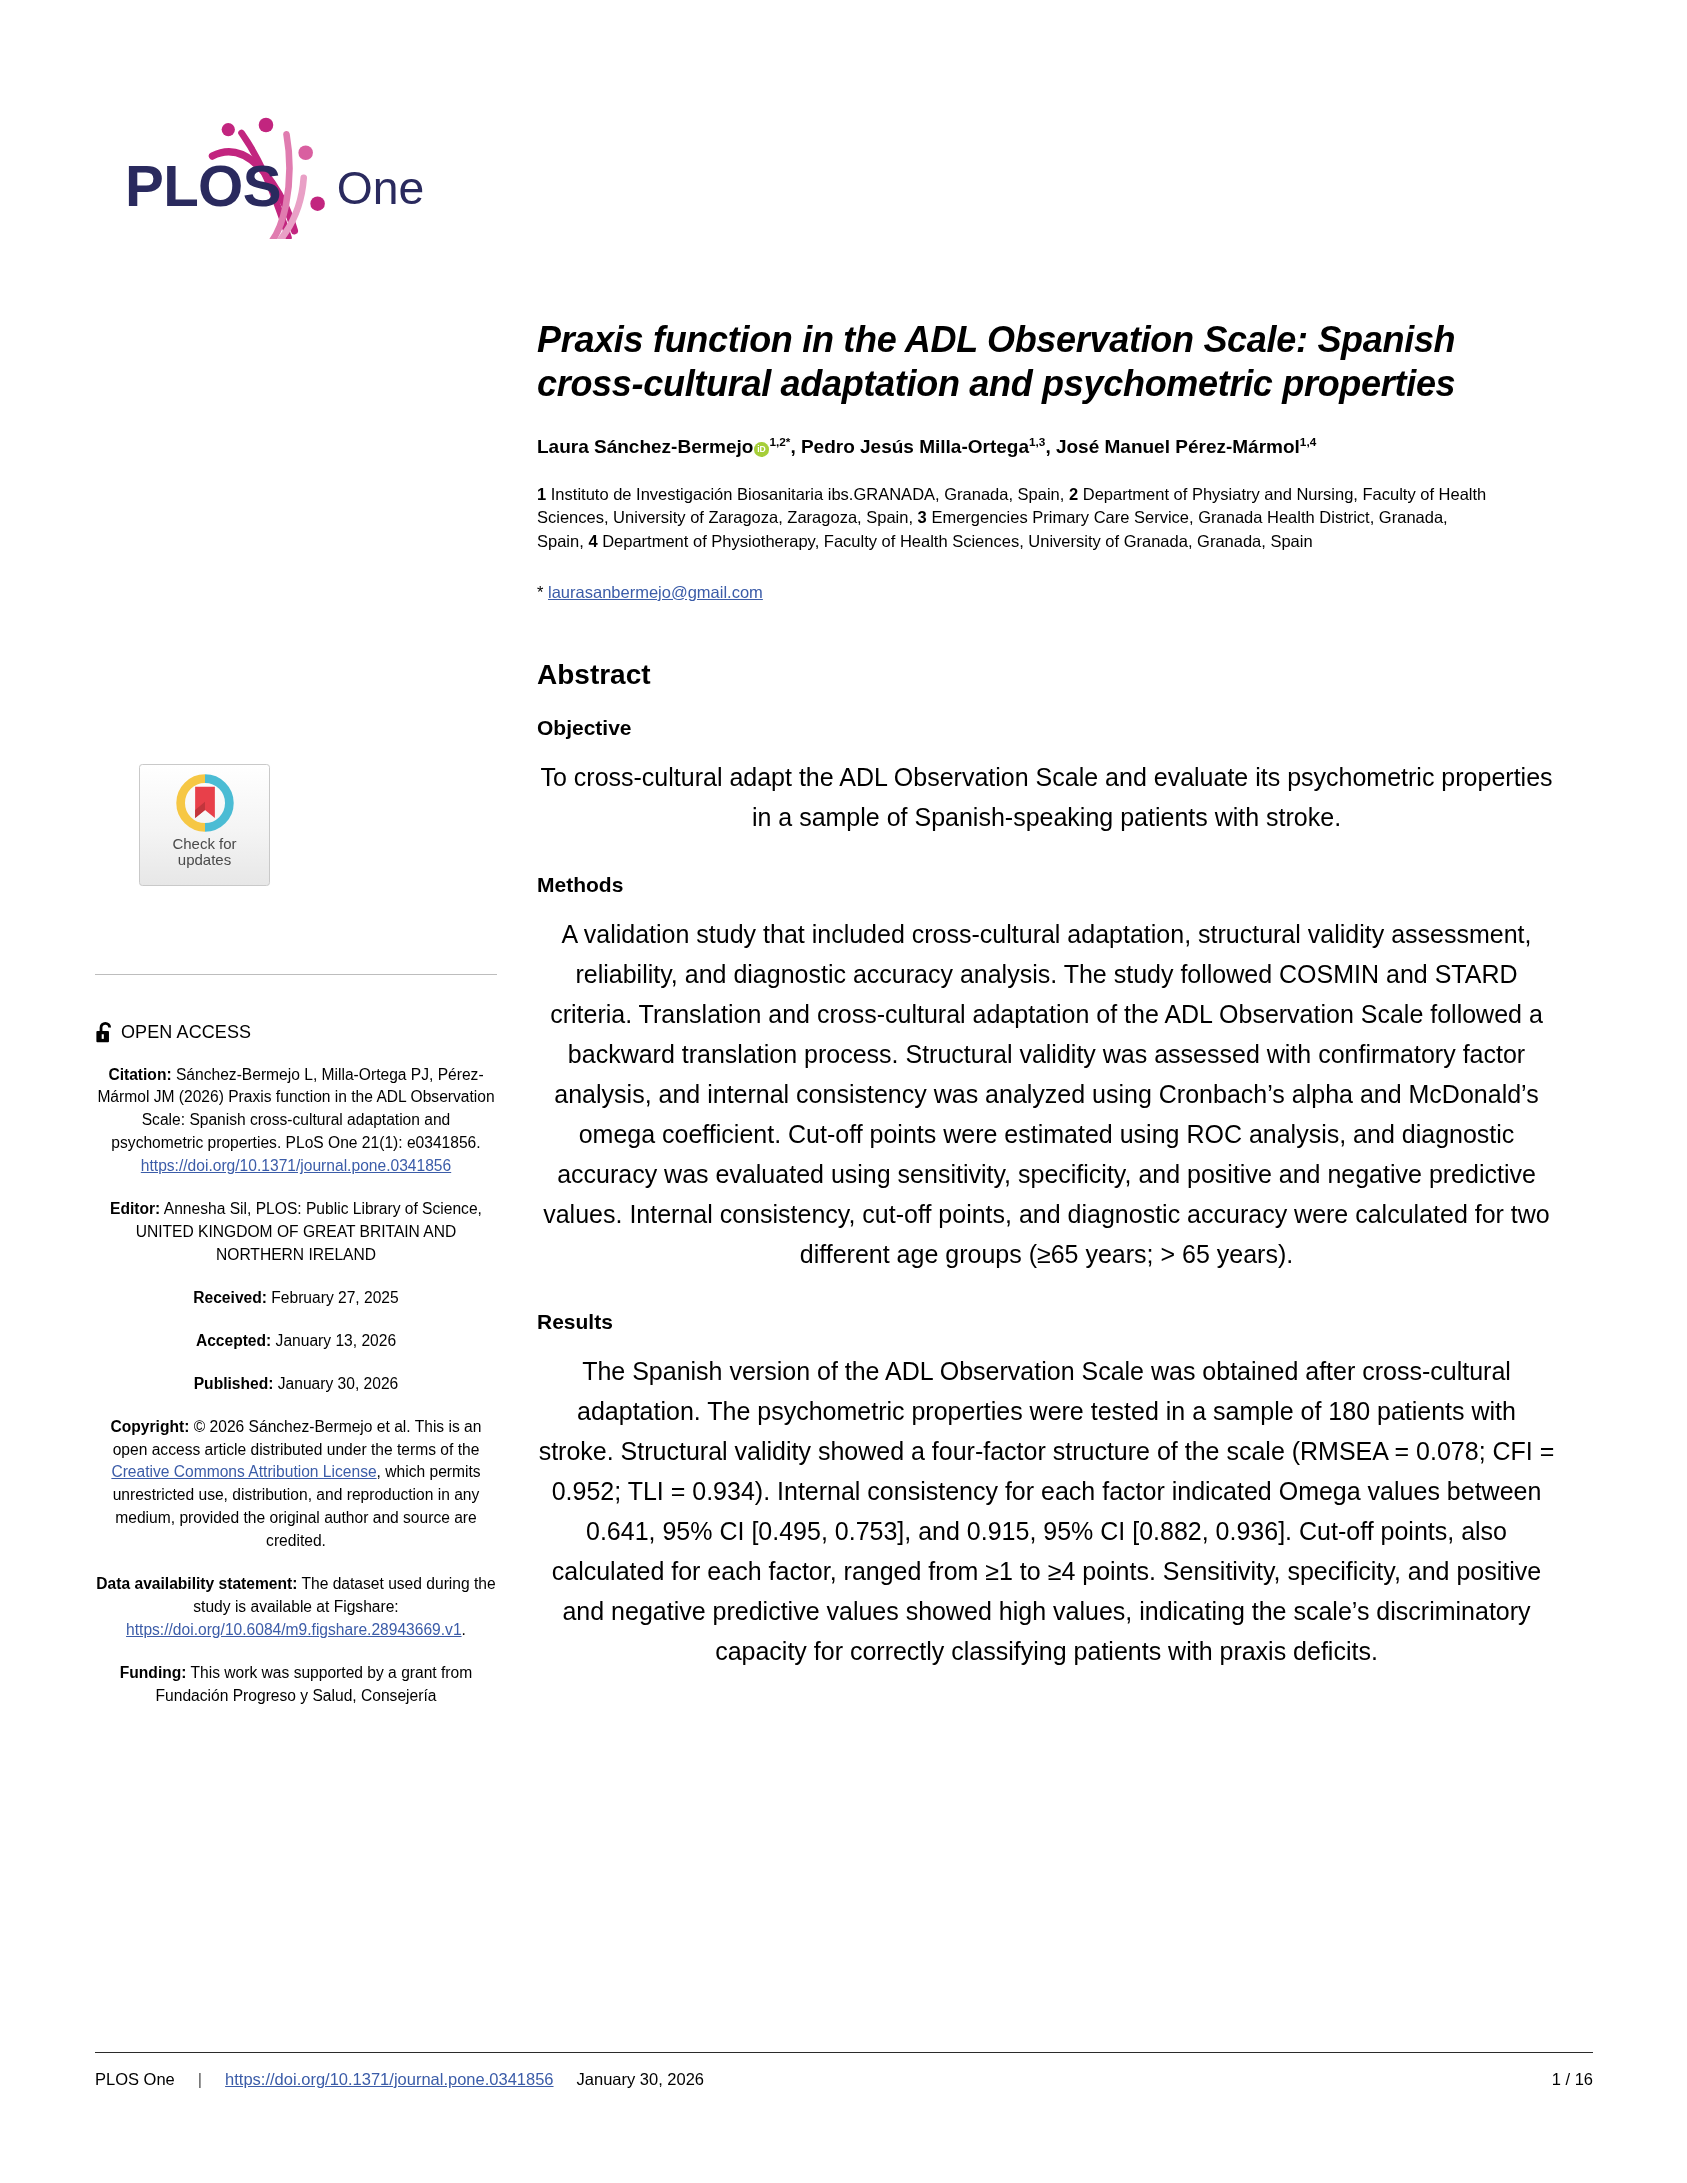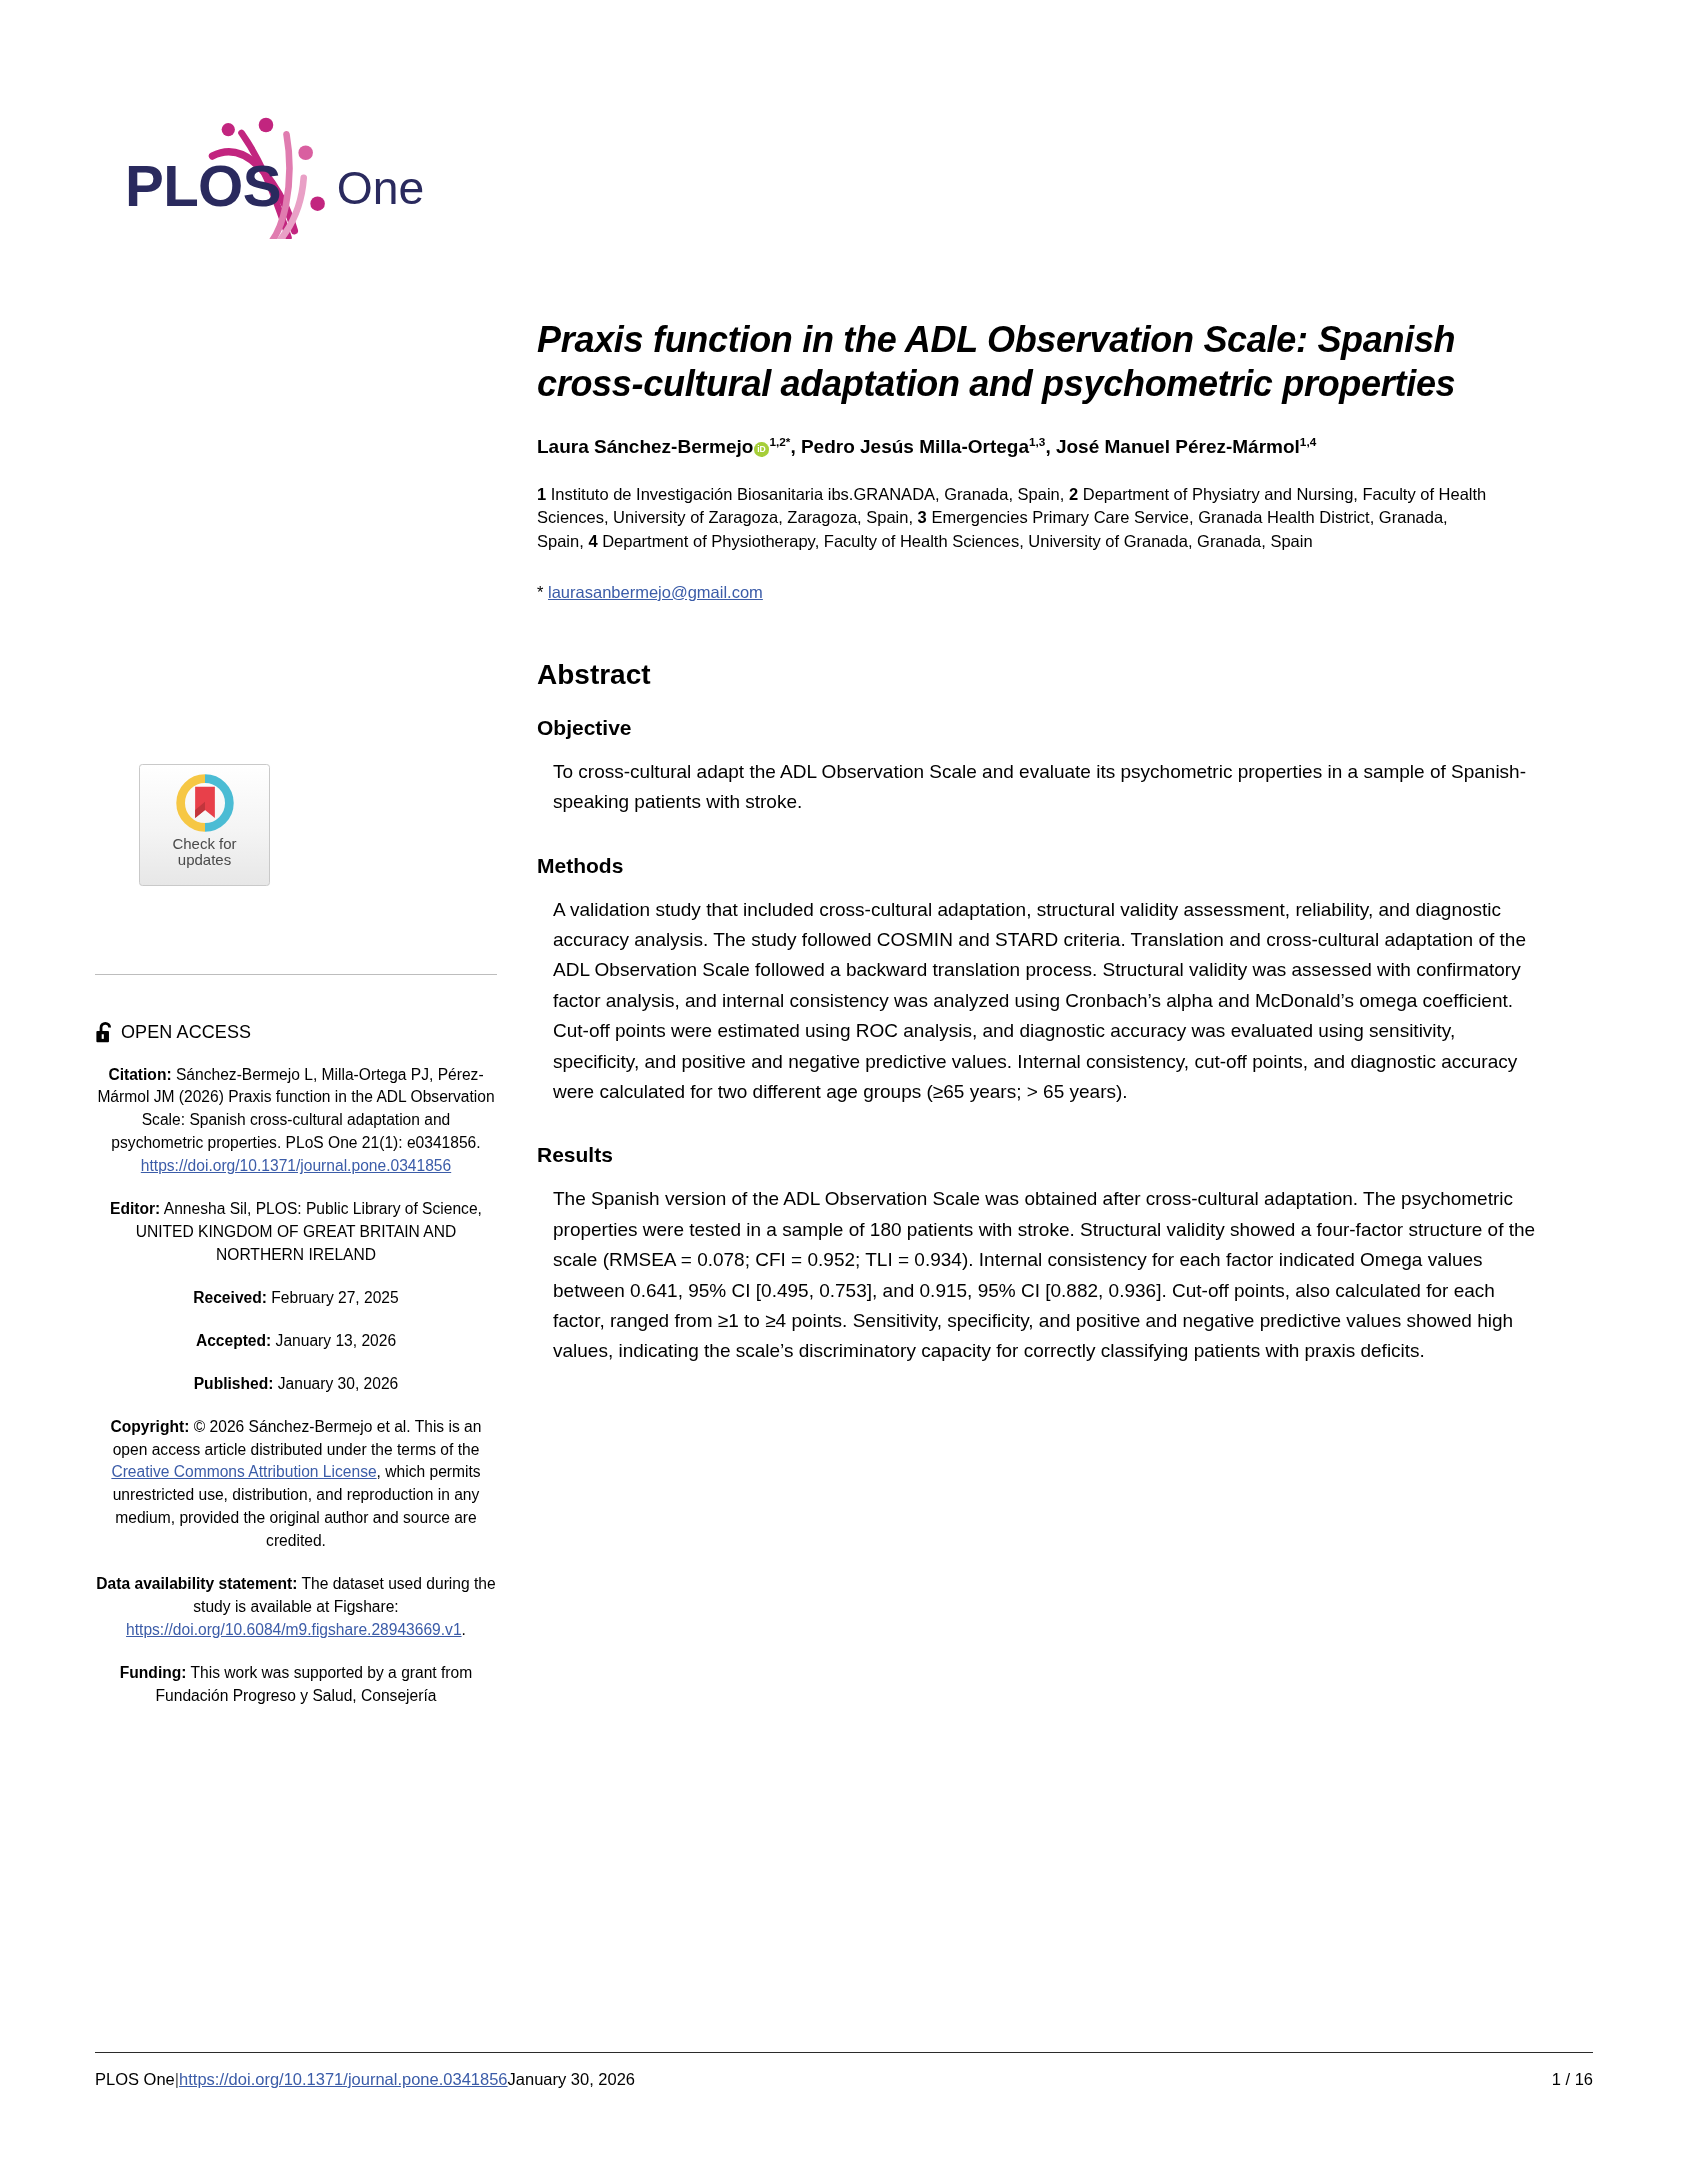--- a/index.html
+++ b/index.html
@@ -155,25 +155,25 @@
     margin: 0 0 25px 0;
     color: #000;
   }
   .h2 {
     font-size: 21px;
     font-weight: bold;
     margin: 36px 0 17px 0;
     color: #000;
   }
   .body-p {
-    font-size: 19px;
+    font-size: 25px;
     line-height: 1.60;
-    margin: 16px;
-    color: #000;
-    text-align: left;
+    margin: 0;
+    color: #000;
+    text-align: center;
   }
 
   
   .footer-rule {
     position: absolute;
     left: 95px;
     top: 2052px;
     width: 1498px;
     height: 1.3px;
     background: #2b2b2b;
@@ -182,21 +182,21 @@
     position: absolute;
     left: 95px;
     top: 2070px;
     width: 1498px;
     display: flex;
     justify-content: space-between;
     align-items: baseline;
     font-size: 16.5px;
     color: #000;
   }
-  .footer-left { display: flex; align-items: baseline; gap: 0; }
+  .footer-left { display: flex; align-items: baseline; gap: 23px; }
   .footer-sep { color: #555; }
 </style>
 </head>
 <body>
 
 <div class="logo-block">
   <svg class="logo-svg" width="344" height="146" viewBox="0 0 520 220">
 
     <path d="M182 95 C 215 78, 245 96, 272 135 C 290 161, 300 186, 306 208" stroke="#c2257f" stroke-width="11" fill="none" stroke-linecap="round"></path>
     <path d="M226 60 C 243 84, 262 120, 278 163 C 288 190, 294 208, 297 218" stroke="#c2257f" stroke-width="10" fill="none" stroke-linecap="round"></path>

